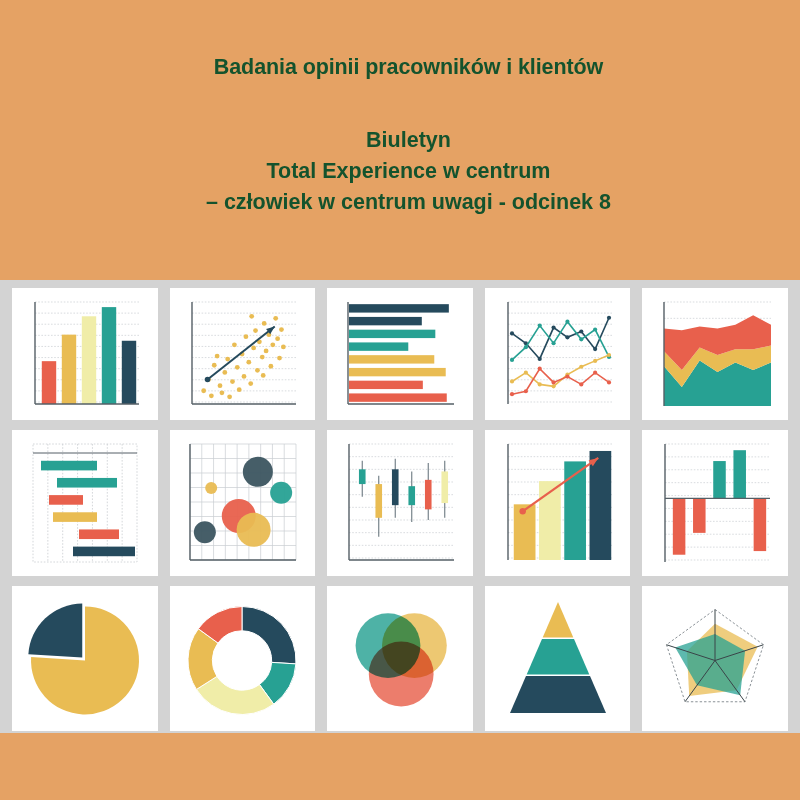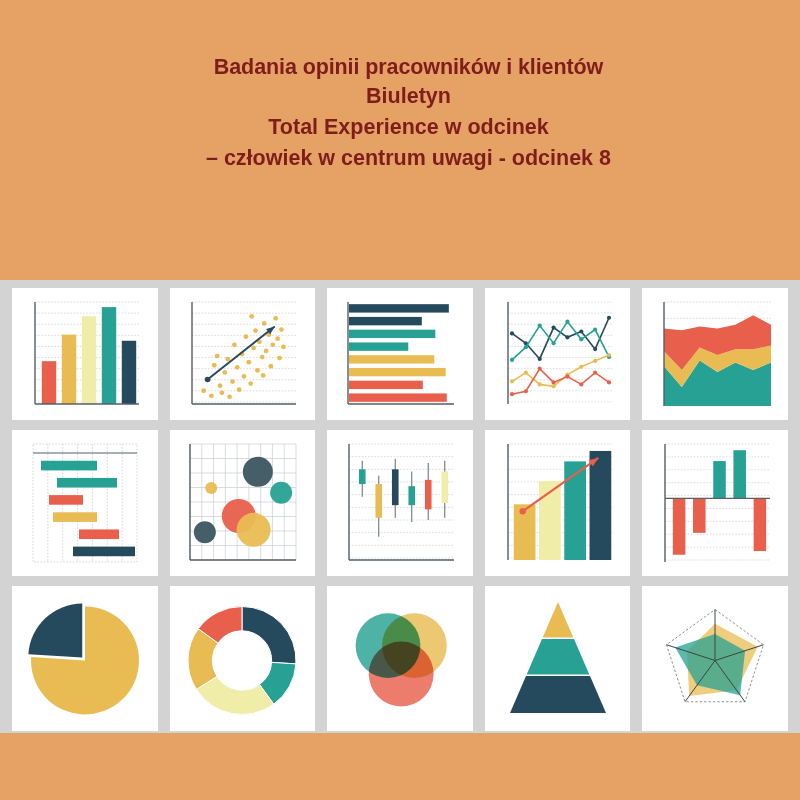--- a/index.html
+++ b/index.html
@@ -9,29 +9,30 @@
     font-family:"Liberation Sans", sans-serif;
     overflow:hidden;
   }
   .poster { position:relative; width:800px; height:800px; background:#E5A264; }
 
   
   .header {
     height:280px;
     display:flex; flex-direction:column;
     padding-top:54px;
-    color:#7f1d1d;
+    color:#14532d;
     text-align:center;
     padding-left:17px;
   }
   .title-main {
     font-size:21.5px; font-weight:bold; letter-spacing:-0.1px;
     line-height:1.25;
   }
   .subtitle-block {
+    margin-top:44px;
     font-size:21.5px; font-weight:bold;
     line-height:1.45;
   }
   .subtitle-line { display:block; }
 
   
   .gallery {
     position:absolute; top:280px; left:0;
     width:800px; height:453px;
     background:#D3D3D3;
@@ -53,21 +54,21 @@
 </style>
 </head>
 <body>
 
 <div class="poster">
 
   <div class="header">
     <div class="title-main">Badania opinii pracowników i klientów</div>
     <div class="subtitle-block">
       <span class="subtitle-line">Biuletyn</span>
-      <span class="subtitle-line">Total Experience w odcinek</span>
+      <span class="subtitle-line">Total Experience w centrum</span>
       <span class="subtitle-line">– człowiek w centrum uwagi - odcinek 8</span>
     </div>
   </div>
 
   <div class="gallery" id="gallery">
       <div class="card">
         <svg viewBox="0 0 120 116" width="120" height="116">
           <line x1="10" y1="6" x2="114" y2="6" stroke="#C9CDD1" stroke-width="0.7" stroke-dasharray="1.6 1.6"></line>
           <line x1="10" y1="17.11111111111111" x2="114" y2="17.11111111111111" stroke="#C9CDD1" stroke-width="0.7" stroke-dasharray="1.6 1.6"></line>
           <line x1="10" y1="28.22222222222222" x2="114" y2="28.22222222222222" stroke="#C9CDD1" stroke-width="0.7" stroke-dasharray="1.6 1.6"></line>

